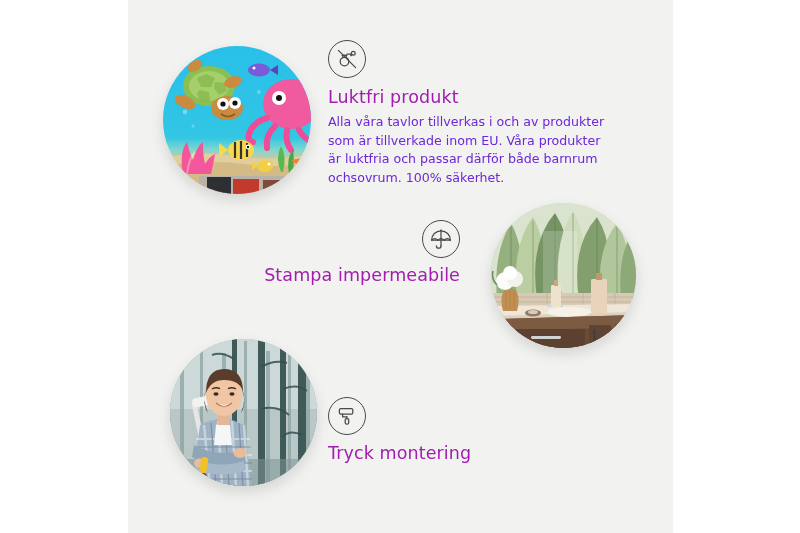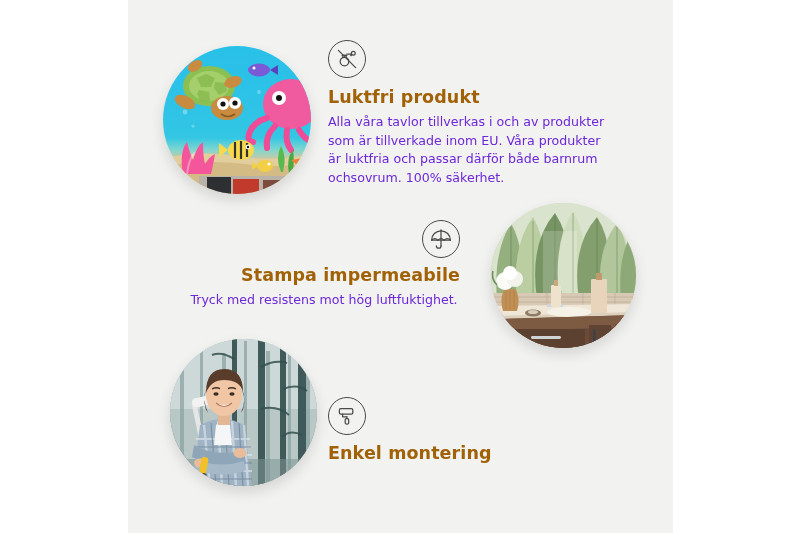--- a/index.html
+++ b/index.html
@@ -42,22 +42,22 @@
   .photo .scene {
     position: absolute;
     inset: 0;
   }
 
   
   .block { position: absolute; }
   .block h2 {
     margin: 0 0 5px 0;
     font-size: 17.5px;
-    font-weight: bold;
-    color: #a16207;
+    font-weight: normal;
+    color: #a21caf;
     letter-spacing: 0.1px;
     line-height: 1.2;
   }
   .block p {
     margin: 0;
     font-size: 12.6px;
     color: #6d28d9;
     line-height: 1.47;
   }
 
@@ -314,21 +314,20 @@
 
             <path d="M12 3.8v15.1"></path>
 
             <path d="M12 18.9a2.3 2.3 0 0 1-4.6 0"></path>
 
             <path d="M12 3.8v-1"></path>
           </svg>
         </div>
       </div>
       <h2>Stampa impermeabile</h2>
-      <p>Tryck med resistens mot hög luftfuktighet.</p>
     </div>
 
     <div class="photo" id="photo-forest">
       <div class="scene">
         <div class="forest-bg"></div>
         <svg viewBox="0 0 147 147" width="147" height="147" style="position:absolute;inset:0">
 
           <rect x="0" y="0" width="147" height="147" fill="#b9c8c7"></rect>
           <rect x="0" y="0" width="147" height="70" fill="#cdd9d8"></rect>
 
@@ -424,17 +423,17 @@
 
             <rect x="4.4" y="4.6" width="13.4" height="5.6" rx="1.4"></rect>
 
             <path d="M7.6 10.2v2.6h4.3"></path>
             <path d="M11.9 12.8v1.8"></path>
 
             <rect x="10.2" y="14.6" width="3.5" height="5.4" rx="1.2"></rect>
           </svg>
         </div>
       </div>
-      <h2>Enkel montering</h2>
+      <h2>Tryck montering</h2>
     </div>
 
   </div>
 </div>
 
 </body></html>

